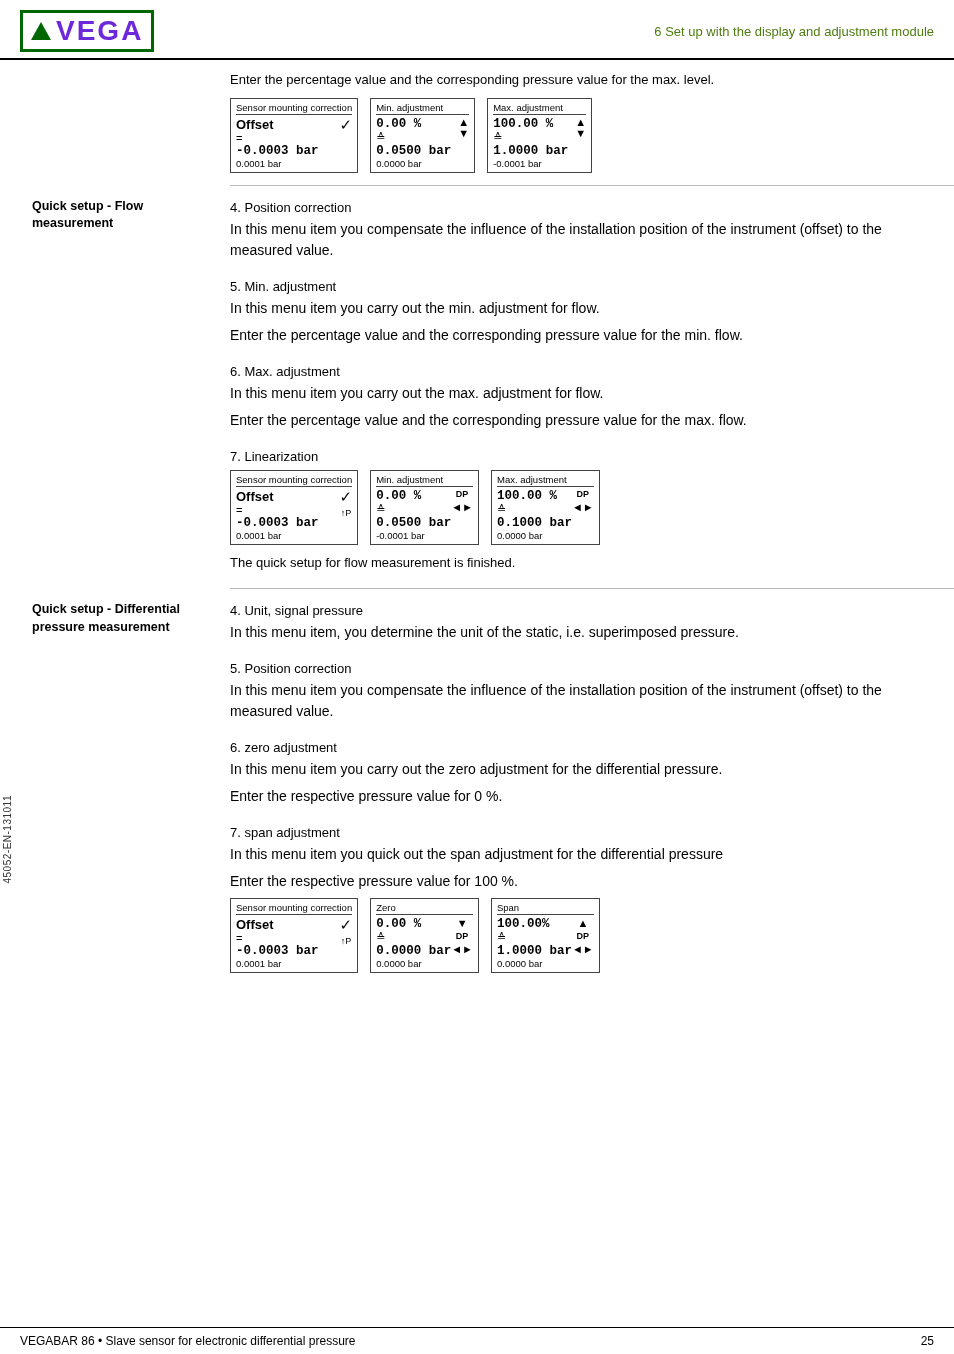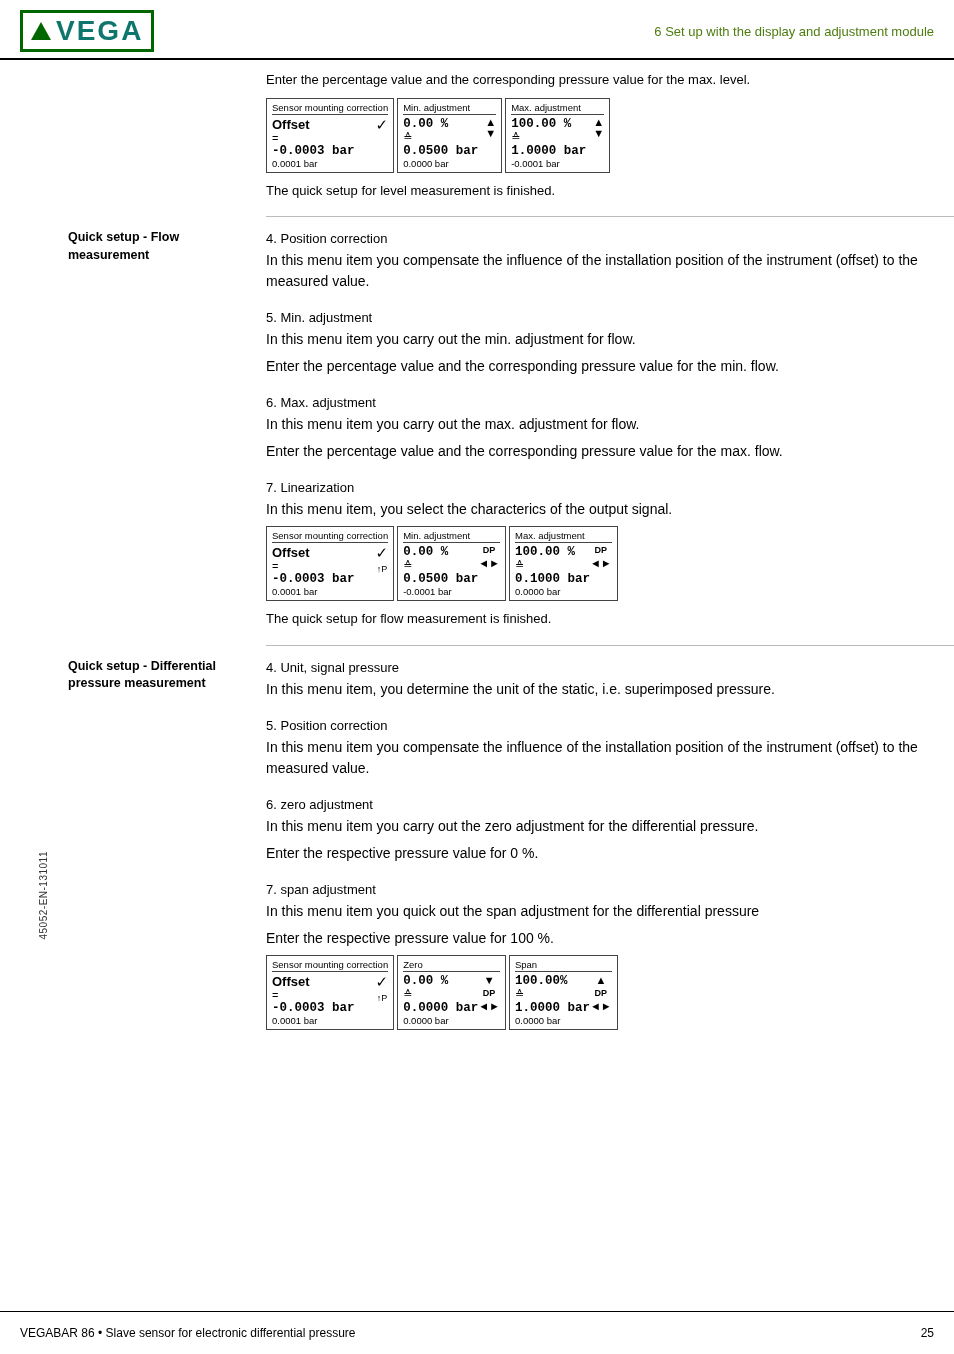--- a/index.html
+++ b/index.html
@@ -17,21 +17,21 @@
     .header {
       display: flex;
       align-items: center;
       padding: 10px 20px 6px 20px;
       border-bottom: 2px solid #000;
       margin-bottom: 10px;
     }
     .logo {
       font-size: 28px;
       font-weight: 900;
-      color: #0f766e;
+      color: #6d28d9;
       border: 3px solid #006600;
       padding: 2px 8px;
       letter-spacing: 2px;
       margin-right: 20px;
       display: flex;
       align-items: center;
     }
     .header-title {
       margin-left: auto;
       font-size: 13px;
@@ -66,21 +66,21 @@
 
     .section-body {
       font-size: 14px;
       margin-bottom: 6px;
       line-height: 1.5;
     }
 
     
     .footer {
       border-top: 1px solid #000;
-      padding: 14px 20px;
+      padding: 6px 20px;
       display: flex;
       justify-content: space-between;
       align-items: center;
       position: absolute;
       bottom: 0;
       left: 0;
       right: 0;
       font-size: 12px;
     }
 
@@ -91,21 +91,21 @@
       bottom: 160px;
       writing-mode: vertical-rl;
       transform: rotate(180deg);
       font-size: 10px;
       color: #333;
       letter-spacing: 0.5px;
     }
 
     .three-boxes {
       display: flex;
-      gap: 3px;
+      gap: 12px;
       margin: 6px 0 8px 0;
     }
 
     
     .page-number {
       font-size: 12px;
       font-weight: normal;
     }
 
     .sidebar-row {
@@ -162,21 +162,21 @@
 <body>
 
 <div class="header">
   <div class="logo">
     <span style="display:inline-block;width:0;height:0;border-left:10px solid transparent;border-right:10px solid transparent;border-bottom:18px solid #006600;margin-right:5px;vertical-align:middle;"></span>
     <span>VEGA</span>
   </div>
   <div class="header-title">6 Set up with the display and adjustment module</div>
 </div>
 
-<div style="padding: 0 0 60px 0; position: relative; margin-left: 36px;">
+<div style="padding: 0 0 60px 0; position: relative;">
 
   <div class="vertical-text">45052-EN-131011</div>
 
   <div class="sidebar-row">
     <div class="sidebar-cell"></div>
     <div class="body-cell">
       <div class="section-intro">Enter the percentage value and the corresponding pressure value for the max. level.</div>
 
       <div class="three-boxes">
 
@@ -220,21 +220,20 @@
               <div class="sbox-sub">-0.0001 bar</div>
             </div>
             <div class="sbox-right">
               <div class="sbox-icon-top" style="font-size:11px;">▲<br>▼</div>
             </div>
           </div>
         </div>
 
       </div>
 
-      <div class="finished-text">The quick setup for level measurement is finished.</div>
     </div>
   </div>
 
   <div style="border-top: 1px solid #bbb; margin: 4px 0 4px 230px;"></div>
 
   <div class="sidebar-row">
     <div class="sidebar-cell">
       <div class="sidebar-label">
         <span>Quick setup - Flow measurement</span>
       </div>
@@ -268,21 +267,20 @@
       <div class="section-body">Enter the percentage value and the corresponding pressure value for the max. flow.</div>
     </div>
   </div>
 
   <div class="sidebar-row">
     <div class="sidebar-cell"></div>
     <div class="body-cell">
       <div class="section-heading">
         <span>7.</span>&nbsp;<span>Linearization</span>
       </div>
-      <div class="section-body">In this menu item, you select the characterics of the output signal.</div>
 
       <div class="three-boxes">
 
         <div class="sbox">
           <div class="sbox-title">Sensor mounting correction</div>
           <div class="sbox-row1">
             <div class="sbox-left">
               <div class="sbox-label">Offset</div>
               <div class="sbox-eq">=</div>
               <div class="sbox-val">-0.0003 bar</div>

